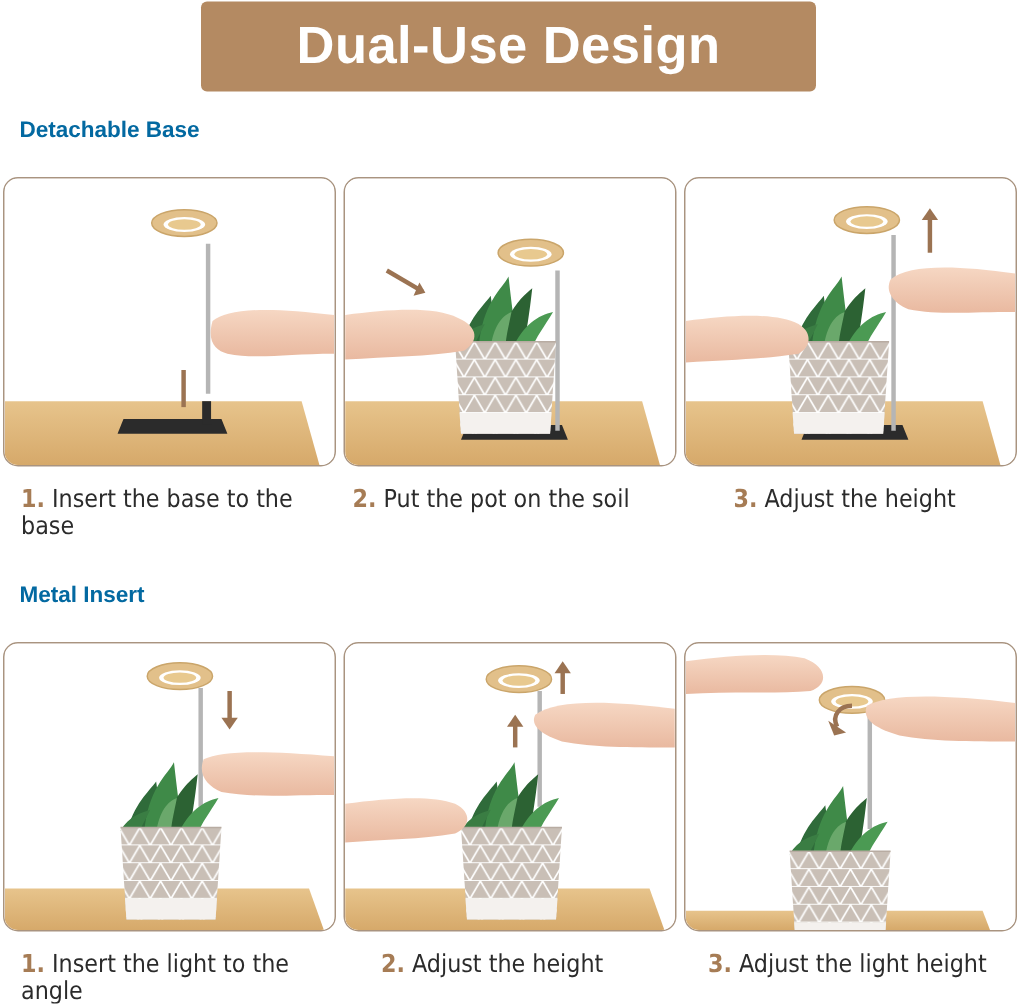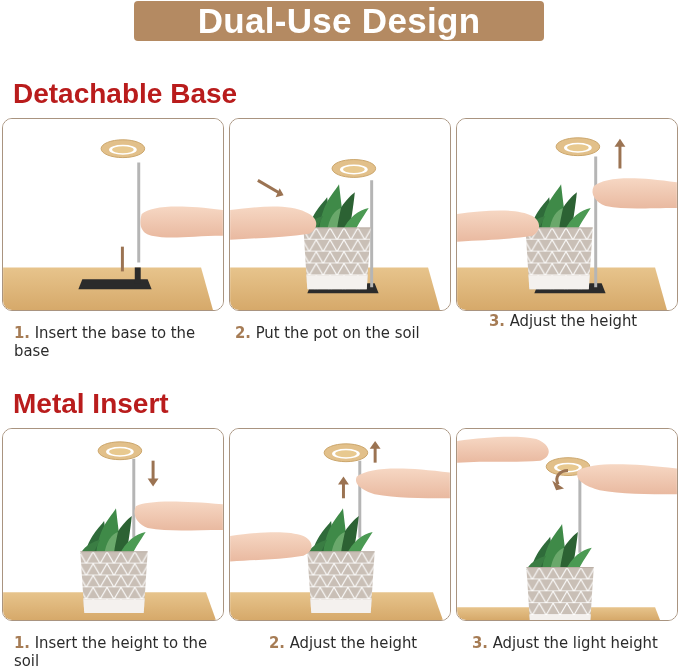--- a/index.html
+++ b/index.html
@@ -1,31 +1,31 @@
 <!DOCTYPE html>
 <html><head>
 <meta charset="utf-8">
 <style>
   * { box-sizing: border-box; margin: 0; padding: 0; }
   html, body { width: 679px; height: 669px; background: #ffffff; overflow: hidden; }
   body { position: relative; font-family: "Liberation Sans", "DejaVu Sans", sans-serif; }
 
   .banner {
-    position: absolute; left: 134px; top: 1px; width: 410px; height: 40px;
+    position: absolute; left: 134px; top: 1px; width: 410px; height: 60px;
     background: #b48a62; border-radius: 4px;
     display: flex; align-items: center; justify-content: center;
   }
   .banner-title {
     color: #ffffff; font-weight: bold; font-size: 35px; letter-spacing: 0.3px;
     font-family: "Liberation Sans", sans-serif;
   }
 
   .section-title {
-    position: absolute; left: 13px; font-weight: bold; font-size: 28px;
-    color: #b91c1c; font-family: "Liberation Sans", sans-serif;
+    position: absolute; left: 13px; font-weight: bold; font-size: 15px;
+    color: #0369a1; font-family: "Liberation Sans", sans-serif;
   }
 
   .card {
     position: absolute; width: 222px; height: 193px;
     border: 1.5px solid #a99480; border-radius: 10px;
     overflow: hidden; background: #ffffff;
   }
   .card svg { display: block; width: 100%; height: 100%; }
 
   .caption {
@@ -123,21 +123,21 @@
 </div>
 
 <div class="caption" style="left:14px; top:324px; width:210px">
   <span class="num">1.</span>
   <span>Insert the base to the base</span>
 </div>
 <div class="caption" style="left:235px; top:324px; width:225px">
   <span class="num">2.</span>
   <span>Put the pot on the soil</span>
 </div>
-<div class="caption" style="left:489px; top:312px; width:190px">
+<div class="caption" style="left:489px; top:324px; width:190px">
   <span class="num">3.</span>
   <span>Adjust the height</span>
 </div>
 
 <div class="section-title" style="top:388px">Metal Insert</div>
 
 <div class="card" style="left:2px; top:428px">
   <svg viewBox="0 0 222 193">
     <rect width="222" height="193" fill="#ffffff"></rect>
     <path d="M0 165 L205 165 L215 193 L0 193 Z" fill="url(#wood)"></path>
@@ -176,22 +176,22 @@
     <use href="#pot" x="104" y="140"></use>
     <path d="M0 12 C30 8 60 6 80 10 C96 16 96 28 84 32 C60 34 30 32 0 34 Z" fill="url(#skin)"></path>
     <path d="M122 42 C136 34 170 34 222 40 L222 66 C190 66 166 66 144 62 C130 58 118 52 122 42 Z" fill="url(#skin)"></path>
     <path d="M102 56 C98 48 104 42 112 42" fill="none" stroke="#9b7352" stroke-width="3"></path>
     <path d="M96 52 L108 60 L100 62 Z" fill="#9b7352"></path>
   </svg>
 </div>
 
 <div class="caption" style="left:14px; top:634px; width:210px">
   <span class="num">1.</span>
-  <span>Insert the height to the soil</span>
+  <span>Insert the light to the angle</span>
 </div>
-<div class="caption" style="left:269px; top:634px; width:200px">
+<div class="caption" style="left:254px; top:634px; width:200px">
   <span class="num">2.</span>
   <span>Adjust the height</span>
 </div>
 <div class="caption" style="left:472px; top:634px; width:207px">
   <span class="num">3.</span>
   <span>Adjust the light height</span>
 </div>
 
 </body></html>

